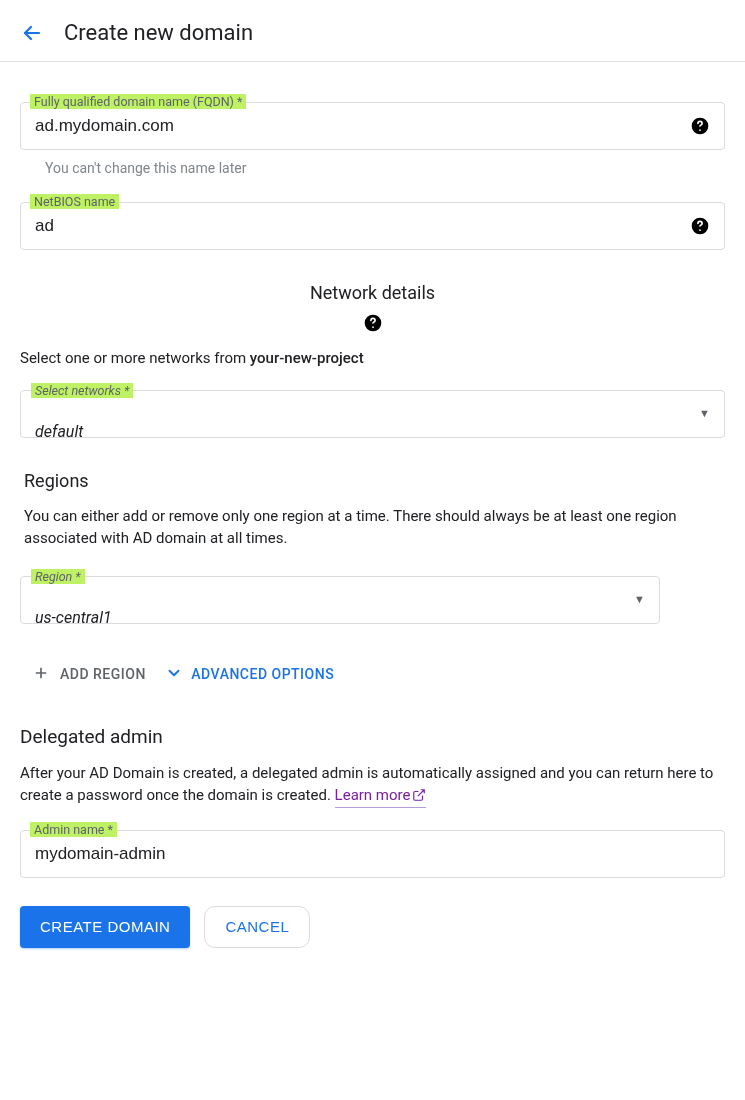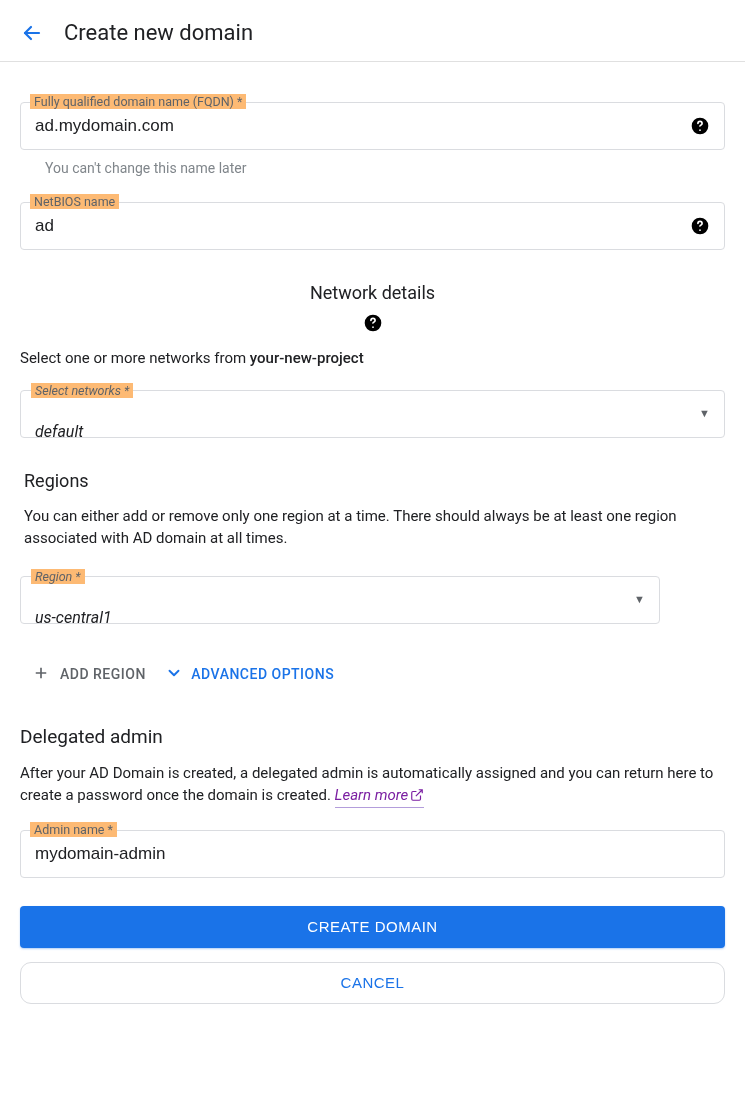--- a/index.html
+++ b/index.html
@@ -34,21 +34,21 @@
       padding: 20px 20px 28px 20px;
     }
     .field-wrap {
       position: relative;
       margin-top: 20px;
     }
     .floating-label {
       position: absolute;
       top: -8px;
       left: 10px;
-      background: #fdba74;
+      background: #bef264;
       padding: 0 4px;
       font-size: 12.5px;
       color: #5f6368;
     }
     .text-field {
       width: 100%;
       border: 1px solid #dadce0;
       border-radius: 4px;
       height: 48px;
       display: flex;
@@ -151,28 +151,26 @@
       color: #202124;
       margin-top: 34px;
     }
     .learn-more {
       color: #7b1fa2;
       text-decoration: none;
       border-bottom: 1px solid #b39ddb;
       display: inline-flex;
       align-items: center;
       gap: 2px;
-      font-style: italic;
     }
     .learn-more svg { width: 14px; height: 14px; }
     .button-row {
       display: flex;
       gap: 14px;
       margin-top: 28px;
-      flex-direction: column;
     }
     .btn-primary {
       background: #1a73e8;
       color: #fff;
       border: none;
       border-radius: 4px;
       height: 42px;
       padding: 0 20px;
       font-size: 15px;
       font-weight: 500;

